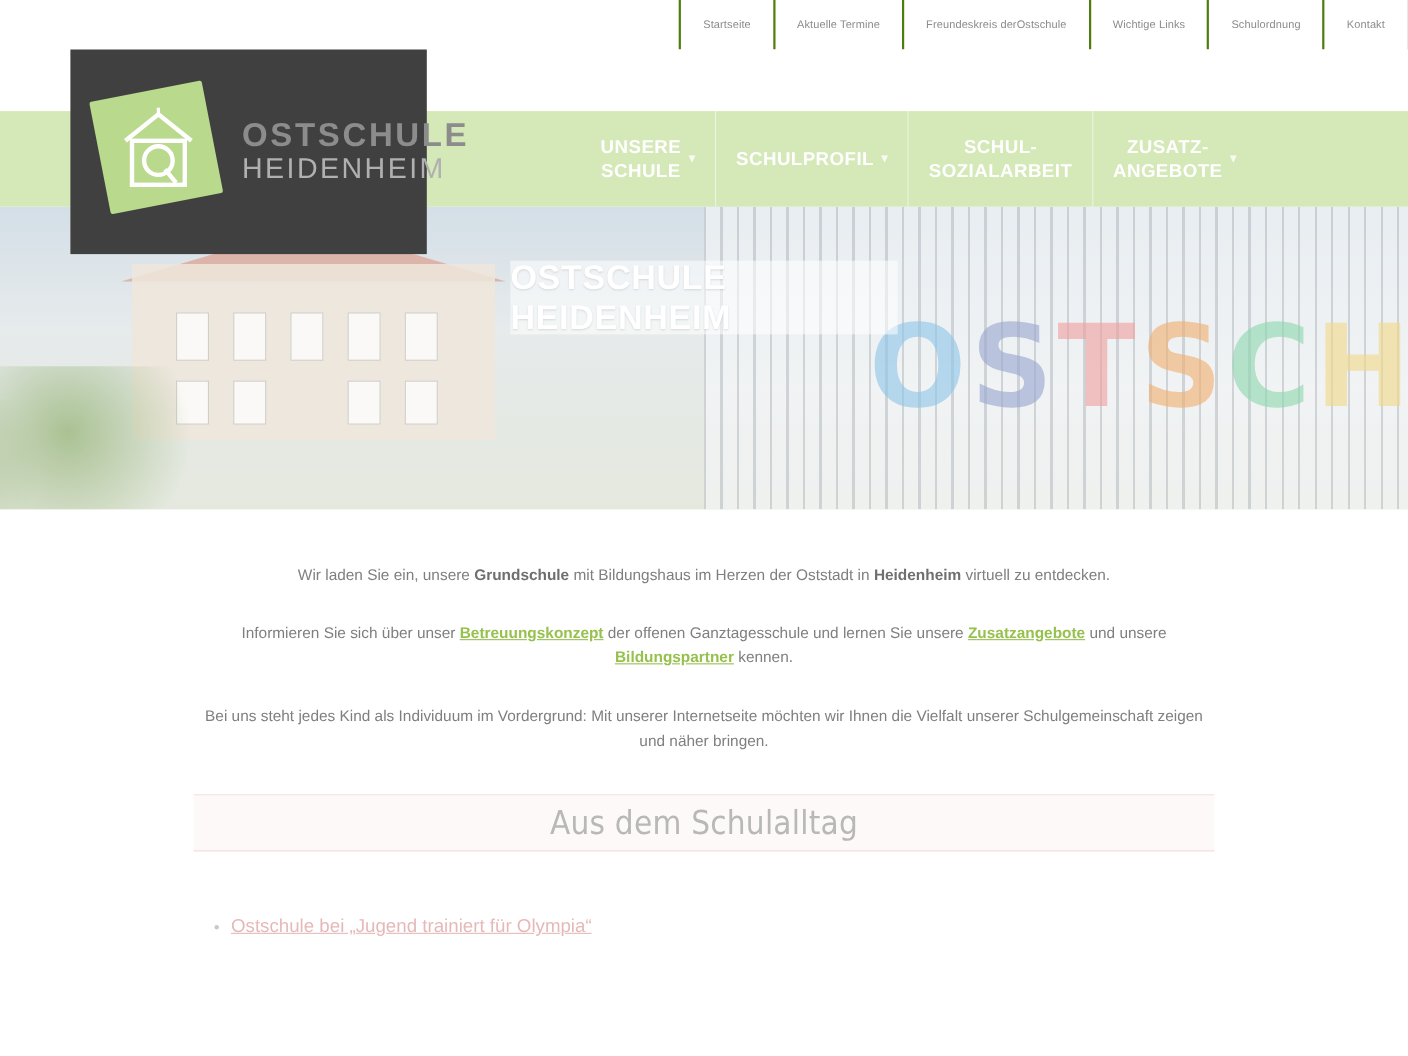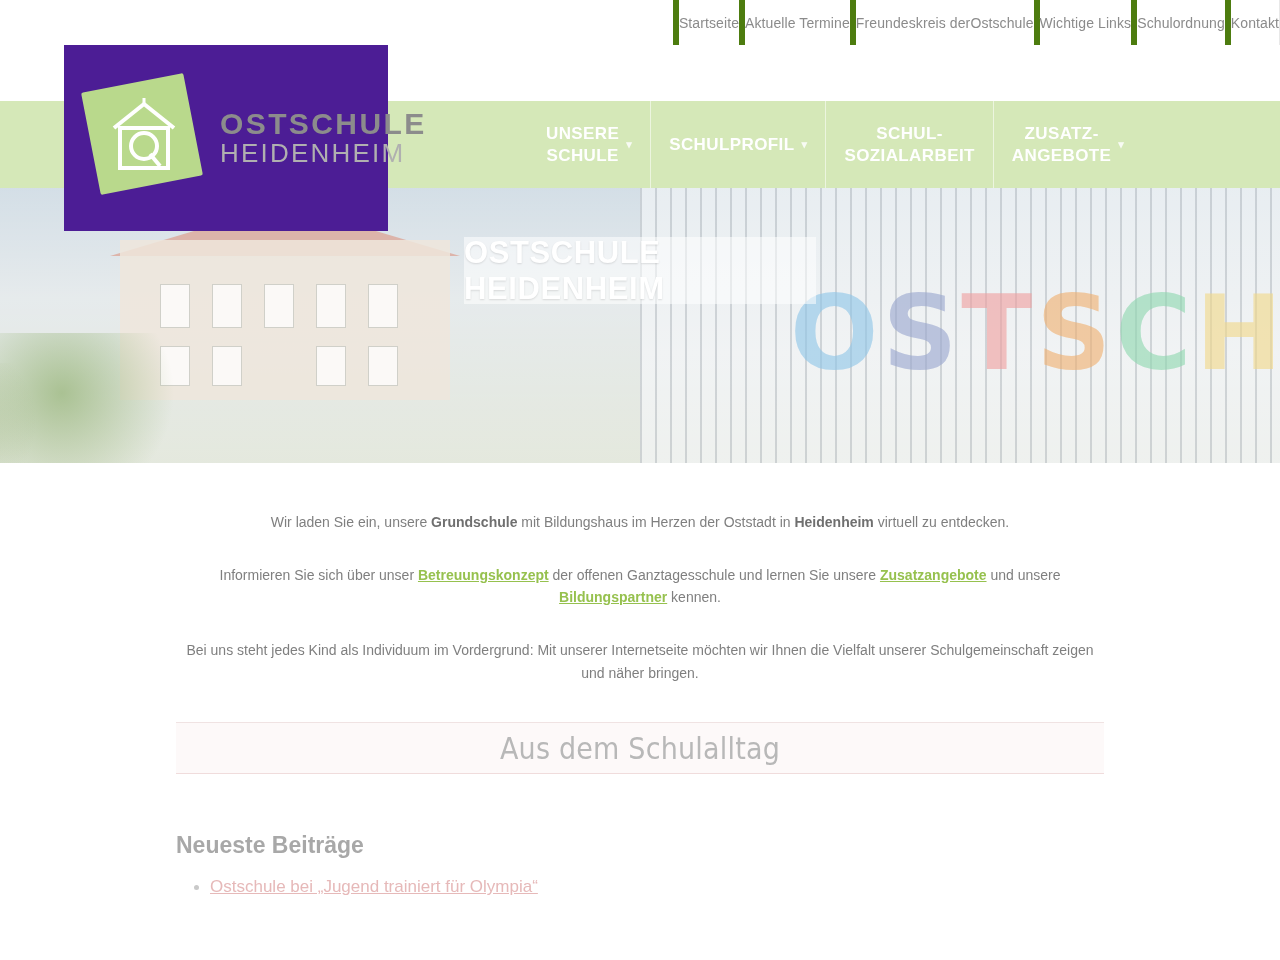--- a/index.html
+++ b/index.html
@@ -21,25 +21,25 @@
     padding-right: 0px;
   }
   .topbar-nav {
     display: flex;
     align-items: stretch;
     height: 45px;
   }
   .topbar-nav a {
     display: flex;
     align-items: center;
-    padding: 0 0;
-    font-size: 14px;
+    padding: 0 20px;
+    font-size: 10px;
     color: #8b8b8b;
     text-decoration: none;
-    border-left: 6px solid #4d7c0f;
+    border-left: 2px solid #4d7c0f;
     white-space: nowrap;
     letter-spacing: .1px;
   }
   .topbar-nav a:last-child { border-right: 1px solid #e8e8e8; }
 
   
   .header {
     position: relative;
     height: 143px;
     background: #ffffff;
@@ -48,21 +48,21 @@
     position: absolute;
     left: 0; right: 0;
     top: 56px;
     height: 87px;
     background: #d5e8b8;
   }
   .logo-plate {
     position: absolute;
     left: 64px; top: 0;
     width: 324px; height: 186px;
-    background: #4c1d95;
+    background: #404040;
     z-index: 3;
     display: flex;
     align-items: center;
   }
   .logo-mark {
     position: relative;
     width: 112px; height: 112px;
     margin-left: 26px;
     flex: none;
   }
@@ -398,21 +398,20 @@
       <span>Informieren Sie sich über unser </span><a href="#">Betreuungskonzept</a><span> der offenen Ganztagesschule und lernen Sie unsere </span><a href="#">Zusatzangebote</a><span> und unsere </span><a href="#">Bildungspartner</a><span> kennen.</span>
     </p>
     <p>Bei uns steht jedes Kind als Individuum im Vordergrund: Mit unserer Internetseite möchten wir Ihnen die Vielfalt unserer Schulgemeinschaft zeigen und näher bringen.</p>
   </div>
 
   <div class="section-band">
     <h2>Aus dem Schulalltag</h2>
   </div>
 
   <div class="latest">
-    <h3>Neueste Beiträge</h3>
     <ul>
       <li>
         <a href="#">Ostschule bei „Jugend trainiert für Olympia“</a>
       </li>
 
     </ul>
   </div>
 
 </div>
 

